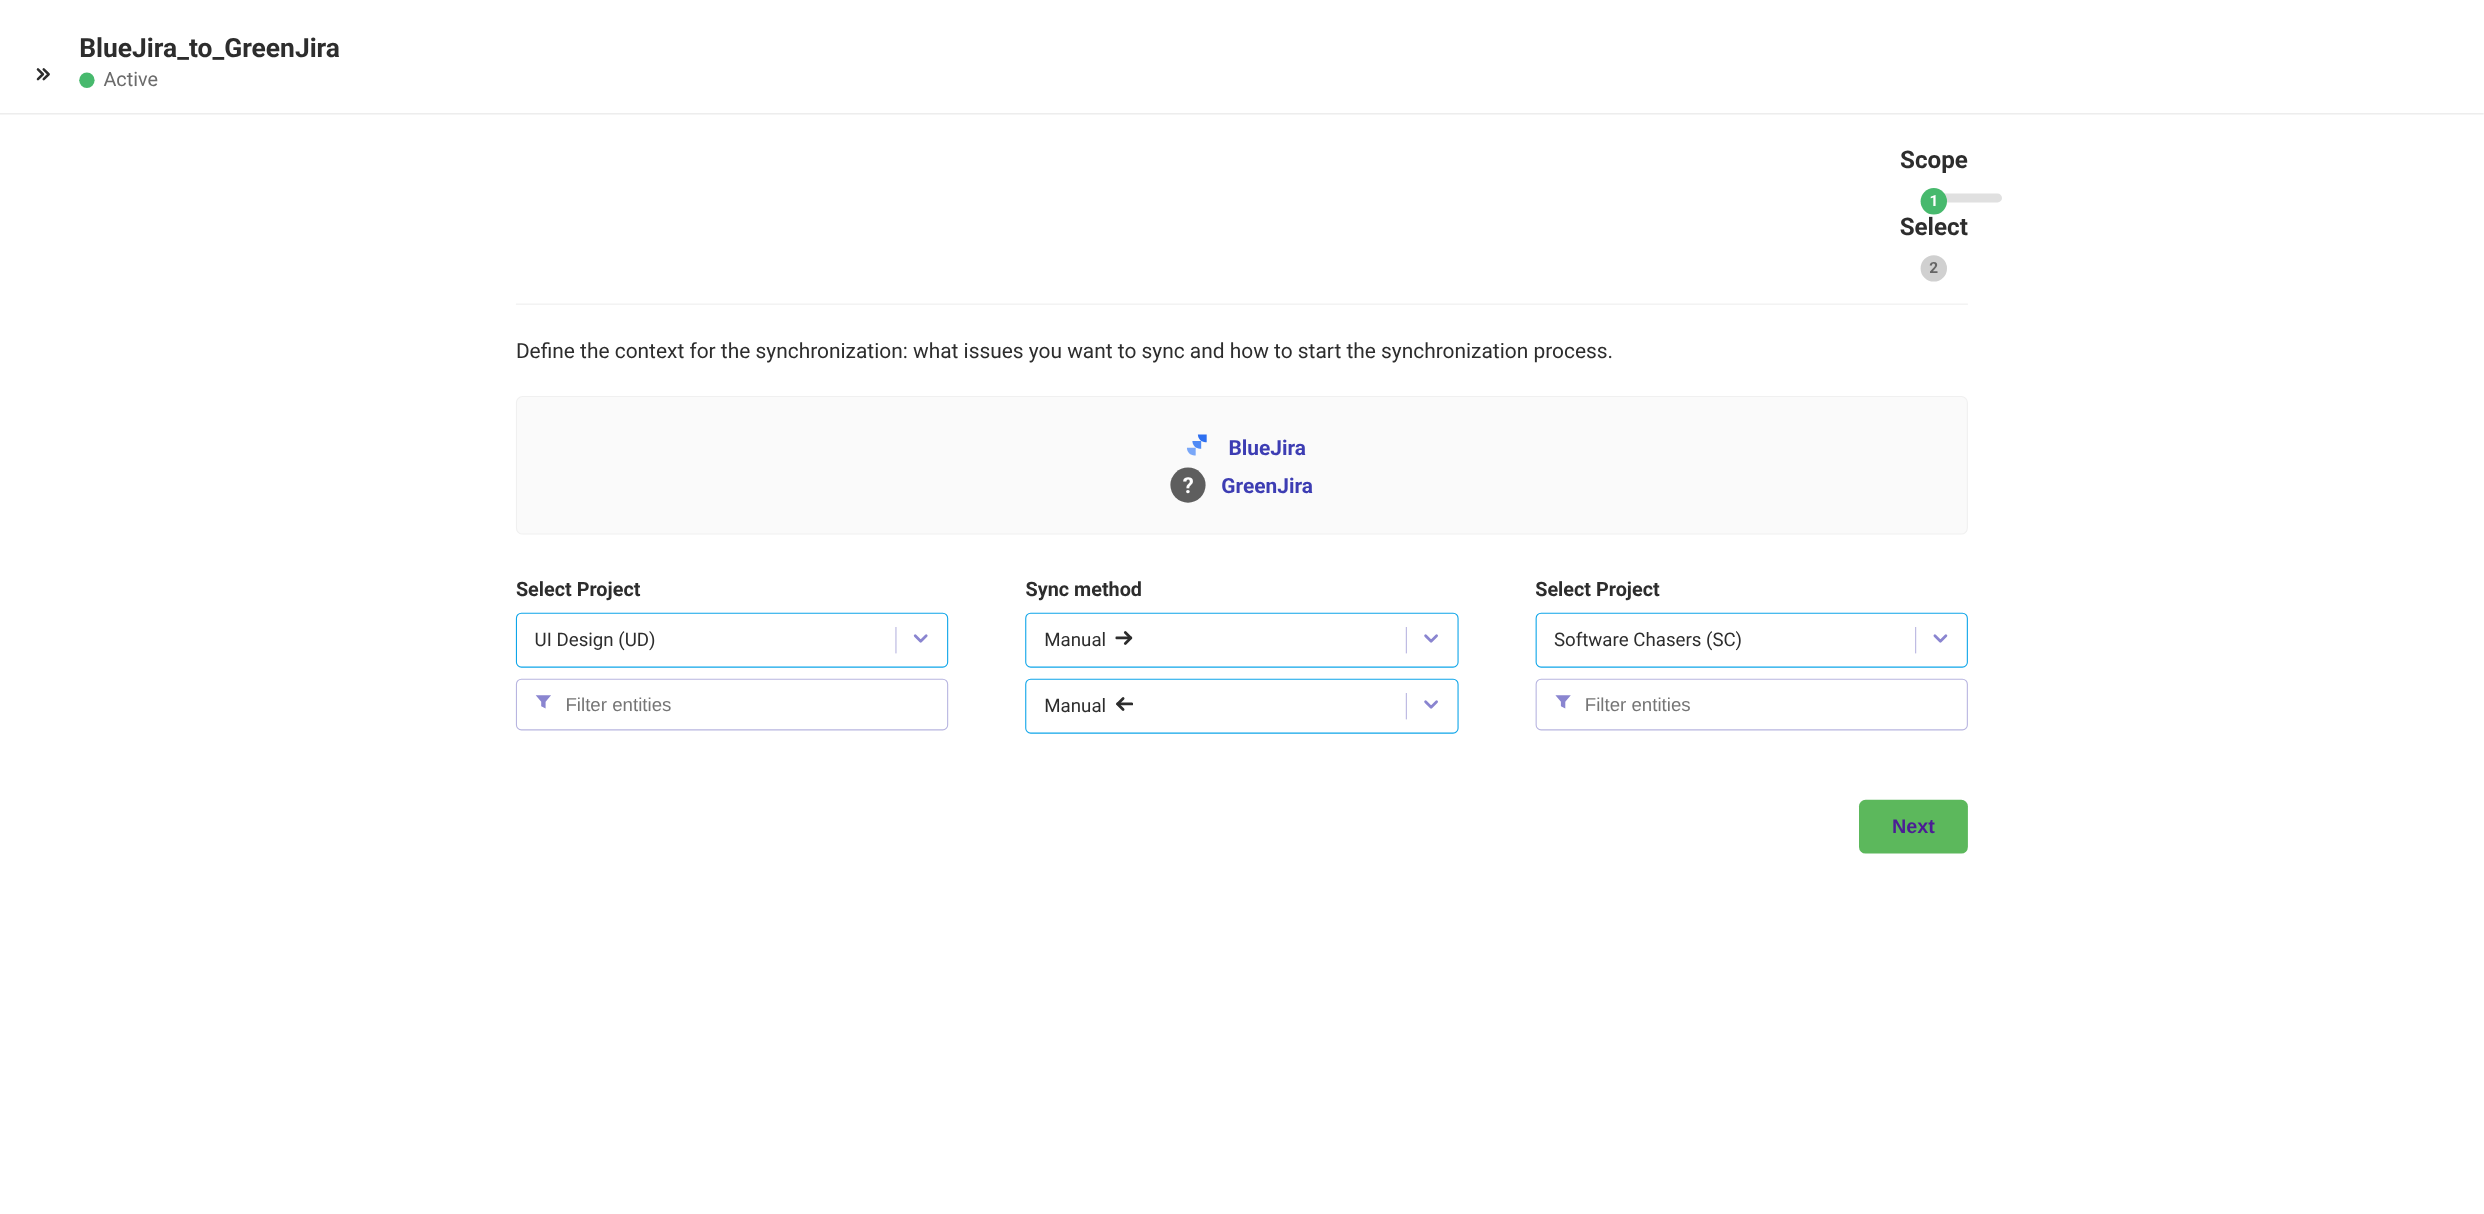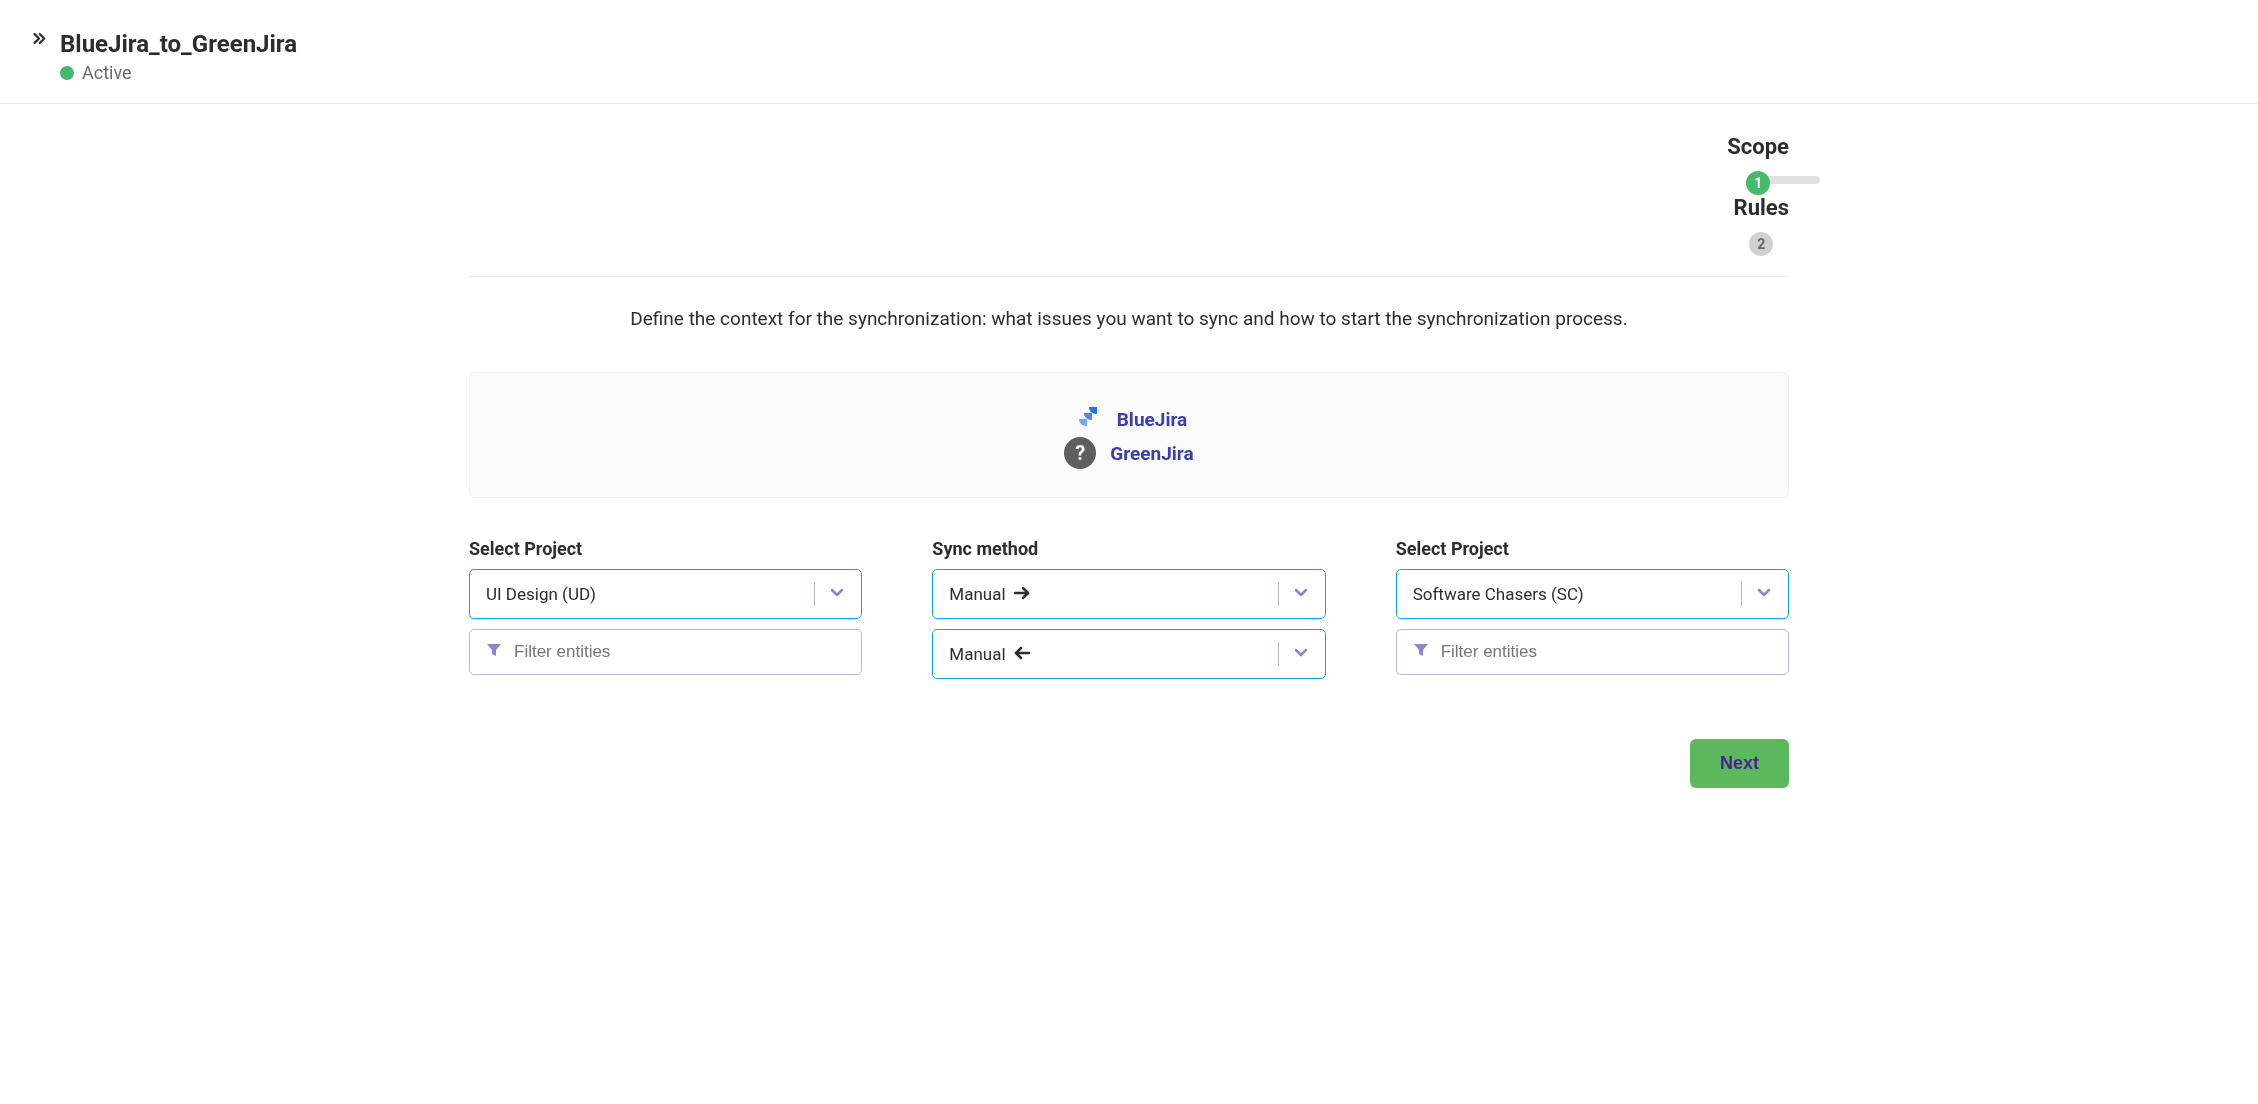--- a/index.html
+++ b/index.html
@@ -14,22 +14,22 @@
     }
     .header {
       display: flex;
       align-items: center;
       justify-content: space-between;
       padding: 30px 30px 20px 30px;
       border-bottom: 1px solid #e5e5e5;
     }
     .header-left {
       display: flex;
-      align-items: flex-start;
-      gap: 12px;
+      align-items: flex-end;
+      gap: 24px;
     }
     .expand-icon {
       font-size: 20px;
       font-weight: bold;
       color: #2d2d2d;
     }
     .title-block {
       display: flex;
       flex-direction: column;
       gap: 4px;
@@ -135,22 +135,21 @@
       border-radius: 4px;
       z-index: 1;
     }
     .step-line-1 {
       left: 50%;
       right: -50%;
     }
     .description {
       font-size: 19px;
       color: #2d2d2d;
-      margin-bottom: 42px;
-      text-align: center;
+      margin-bottom: 30px;
     }
     .instances-bar {
       background: #fafafa;
       border: 1px solid #f0f0f0;
       border-radius: 6px;
       padding: 28px 30px;
       display: flex;
       justify-content: space-between;
       align-items: center;
       margin-bottom: 40px;
@@ -292,21 +291,21 @@
 
 <div class="content">
 
   <div class="stepper">
     <div class="step">
       <div class="step-label">Scope</div>
       <div class="step-circle active">1</div>
       <div class="step-line step-line-1"></div>
     </div>
     <div class="step">
-      <div class="step-label">Rules</div>
+      <div class="step-label">Select</div>
       <div class="step-circle inactive">2</div>
     </div>
   </div>
 
   <div class="description">Define the context for the synchronization: what issues you want to sync and how to start the synchronization process.</div>
 
   <div class="instances-bar">
     <div class="instance">
       <span class="jira-icon">
         <svg viewBox="0 0 32 32">

